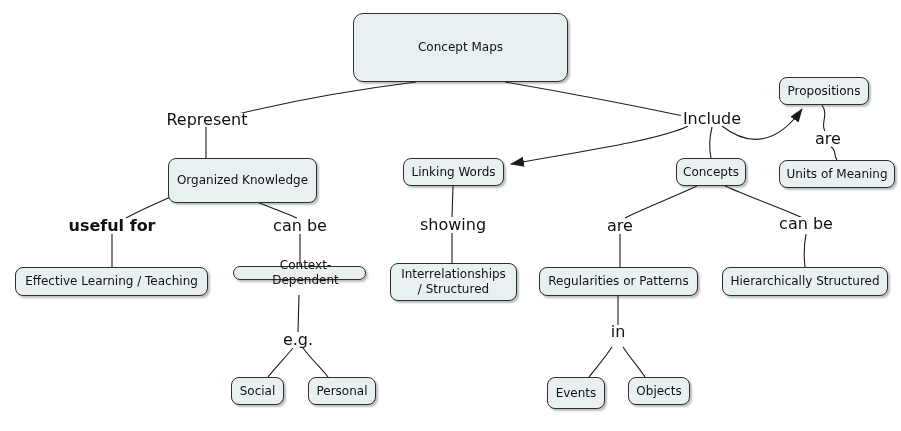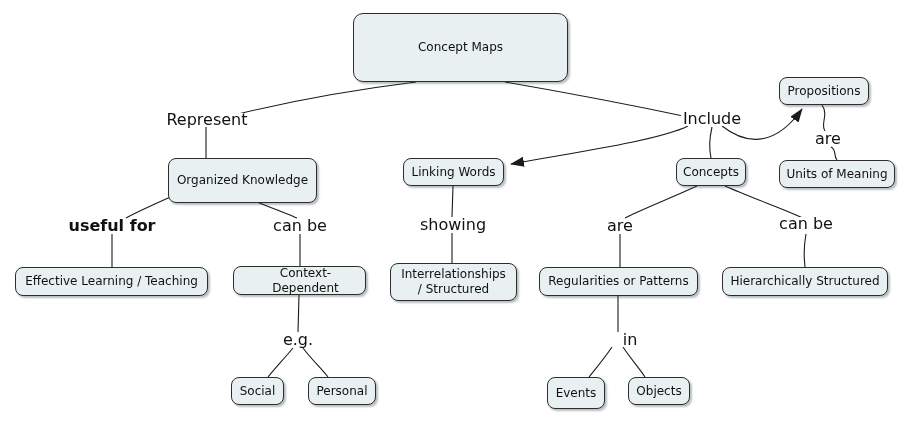--- a/index.html
+++ b/index.html
@@ -95,33 +95,33 @@
       </g>
   </svg>
   <div id="node-layer">
       <div class="concept-node root" style="left: 353px; top: 13px; width: 215px; height: 69px;">Concept Maps</div>
       <div class="concept-node" style="left: 132px; top: 158px; width: 149px; height: 45px; margin-left: 36px;">Organized Knowledge</div>
       <div class="concept-node" style="left: 403px; top: 158px; width: 101px; height: 28px;">Linking Words</div>
       <div class="concept-node" style="left: 676px; top: 158px; width: 70px; height: 28px;">Concepts</div>
       <div class="concept-node" style="left: 779px; top: 77px; width: 90px; height: 28px;">Propositions</div>
       <div class="concept-node" style="left: 779px; top: 160px; width: 116px; height: 28px;">Units of Meaning</div>
       <div class="concept-node" style="left: 15px; top: 267px; width: 193px; height: 29px;">Effective Learning / Teaching</div>
-      <div class="concept-node" style="left: 233px; top: 266px; width: 133px; height: 29px; padding-left: 16px;">Context-Dependent</div>
+      <div class="concept-node" style="left: 233px; top: 266px; width: 133px; height: 14px; padding-left: 16px;">Context-Dependent</div>
       <div class="concept-node" style="left: 390px; top: 263px; width: 127px; height: 38px;">Interrelationships
 / Structured</div>
       <div class="concept-node" style="left: 539px; top: 267px; width: 159px; height: 29px;">Regularities or Patterns</div>
       <div class="concept-node" style="left: 722px; top: 267px; width: 166px; height: 29px;">Hierarchically Structured</div>
       <div class="concept-node" style="left: 231px; top: 377px; width: 53px; height: 28px;">Social</div>
       <div class="concept-node" style="left: 308px; top: 377px; width: 68px; height: 28px;">Personal</div>
       <div class="concept-node" style="left: 547px; top: 377px; width: 58px; height: 32px;">Events</div>
       <div class="concept-node" style="left: 628px; top: 377px; width: 62px; height: 28px;">Objects</div>
       <div class="linking-label" style="left: 207px; top: 120px;">Represent</div>
       <div class="linking-label" style="left: 712px; top: 119px;">Include</div>
       <div class="linking-label" style="left: 112px; top: 226px; font-weight: bold;">useful for</div>
       <div class="linking-label" style="left: 300px; top: 226px;">can be</div>
       <div class="linking-label" style="left: 453px; top: 225px;">showing</div>
       <div class="linking-label" style="left: 828px; top: 139px;">are</div>
       <div class="linking-label" style="left: 620px; top: 226px;">are</div>
       <div class="linking-label" style="left: 806px; top: 224px;">can be</div>
       <div class="linking-label" style="left: 298px; top: 340px;">e.g.</div>
-      <div class="linking-label" style="left: 618px; top: 340px; margin-left: 12px;">in</div>
+      <div class="linking-label" style="left: 618px; top: 332px;">in</div>
     </div>
 </div>
 
 </body></html>

